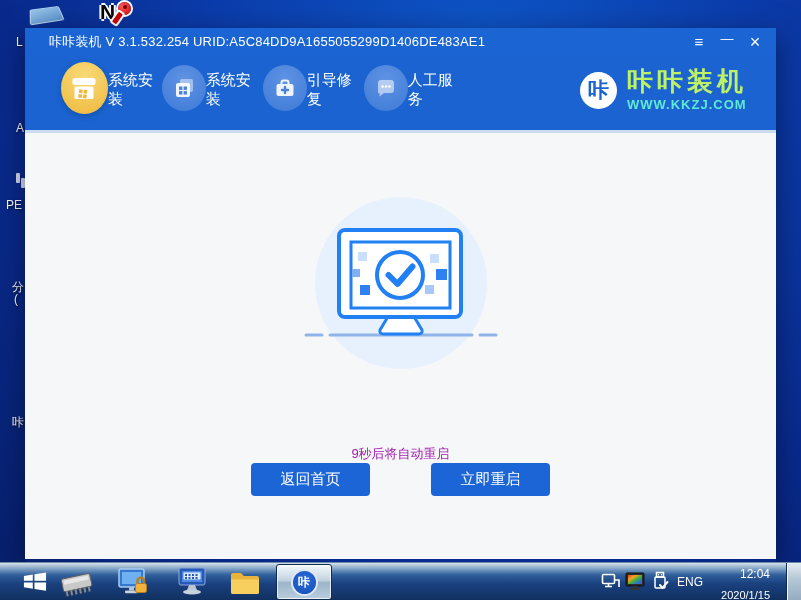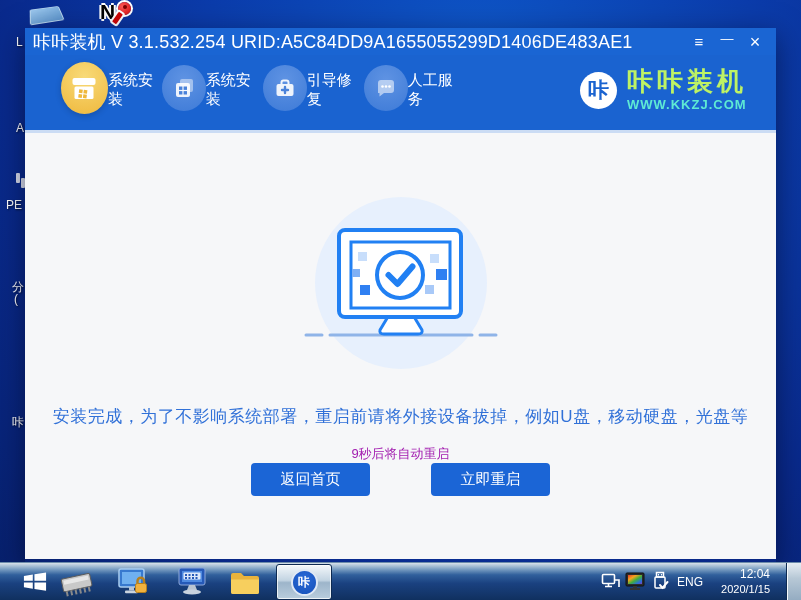--- a/index.html
+++ b/index.html
@@ -24,21 +24,21 @@
                      box-shadow:0 0 0 2px #fff; }
   .desk-n .keyhole { position:absolute; left:23px; top:5px; width:4px; height:4px; border-radius:50%;
                      background:#7e0202; }
   .desk-n .keystem { position:absolute; left:15px; top:12px; width:5px; height:12px; background:#cf0505;
                      box-shadow:0 0 0 2px #fff; transform:rotate(35deg); border-radius:1px; }
 
   
   .window { position:absolute; left:25px; top:28px; width:751px; height:534px; z-index:5;
             box-shadow:0 8px 28px rgba(0,0,20,.5); }
   .titlebar { height:27px; background:#1a65d3; display:flex; align-items:center; color:#fff; }
-  .title { flex:1; font-size:18px; padding-left:8px; white-space:nowrap; letter-spacing:.2px; }
+  .title { flex:1; font-size:13px; padding-left:24px; white-space:nowrap; letter-spacing:.2px; }
   .controls { display:flex; align-items:center; gap:6px; padding-right:10px; }
   .ctrl { width:22px; height:20px; display:flex; align-items:center; justify-content:center;
           color:#fff; cursor:pointer; font-size:15px; line-height:1; }
   .ctrl.min { font-size:13px; padding-bottom:6px; }
   .ctrl.close { font-size:18px; }
 
   .nav { height:78px; background:#1a63d0; position:relative; border-bottom:3px solid #cbdcf4; }
   .nav-items { position:absolute; left:36px; top:7px; display:flex; }
   .nav-item { width:101px; display:flex; flex-direction:row; align-items:center; cursor:pointer; }
   .nav-circle { width:46px; height:46px; border-radius:50%; margin-top:3px; margin-bottom:7px;
@@ -79,21 +79,21 @@
               display:flex; align-items:center; justify-content:center; cursor:pointer; }
   .kaka-circle { width:27px; height:27px; border-radius:50%; border:2px solid #dfe8f5;
                  background:radial-gradient(circle at 50% 35%, #2a6ad8, #1550b8);
                  color:#fff; font-size:12px; font-weight:bold;
                  display:flex; align-items:center; justify-content:center; }
   .tray-text { position:absolute; top:0; height:38px; display:flex; align-items:center;
                color:#fff; font-size:12px; cursor:default; }
   .clock { position:absolute; left:712px; top:0; width:58px; height:38px; color:#fff;
            text-align:right; cursor:default; }
   .clock .time { font-size:12px; margin-top:4px; }
-  .clock .date { font-size:11px; margin-top:2px; }
+  .clock .date { font-size:11px; margin-top:8px; }
   .show-desktop { position:absolute; right:0; top:0; width:15px; height:38px; cursor:pointer;
                   background:linear-gradient(180deg,#e6edf3,#b7c8d6 40%,#93abc1);
                   border-left:1px solid #0d2a52; box-shadow:inset 1px 0 0 #f5f9fc; }
 </style>
 </head>
 <body>
 
 <div class="desk-folder"></div>
 <div class="desk-n">
   <span class="nletter">N</span>
@@ -208,21 +208,20 @@
       <rect x="56" y="44" width="8" height="8" fill="#7fb0f5"></rect>
       <rect x="64" y="60" width="10" height="10" fill="#2f80f2"></rect>
       <rect x="134" y="29" width="9" height="9" fill="#c8defb"></rect>
       <rect x="140" y="44" width="11" height="11" fill="#2f80f2"></rect>
       <rect x="129" y="60" width="9" height="9" fill="#a8c9f8"></rect>
 
       <circle cx="104" cy="50" r="23" fill="#fff" stroke="#2180f3" stroke-width="4"></circle>
       <path d="M92.5 50 L101.5 59 L116.5 41.5" stroke="#2180f3" stroke-width="6" fill="none" stroke-linecap="round" stroke-linejoin="round"></path>
     </svg>
 
-    <div class="message">安装完成，为了不影响系统部署，重启前请将外接设备拔掉，例如U盘，移动硬盘，光盘等</div>
     <div class="countdown">9秒后将自动重启</div>
 
     <div class="btn-row">
       <button class="btn">返回首页</button>
       <button class="btn">立即重启</button>
     </div>
   </div>
 </div>
 
 <div class="taskbar">

